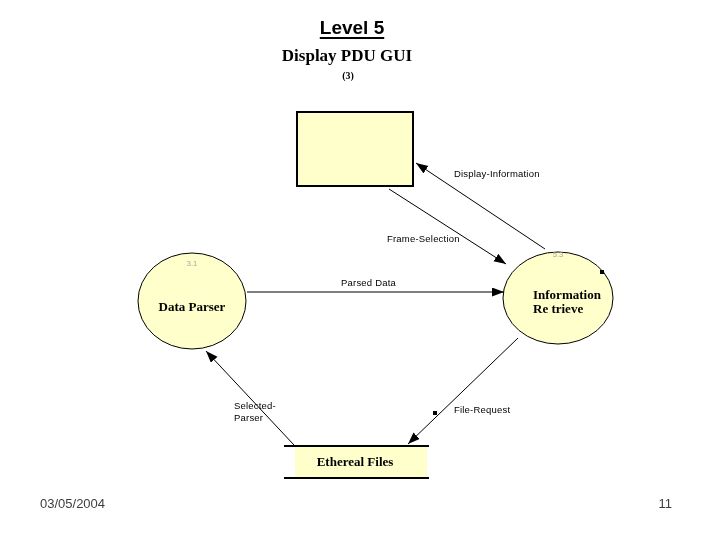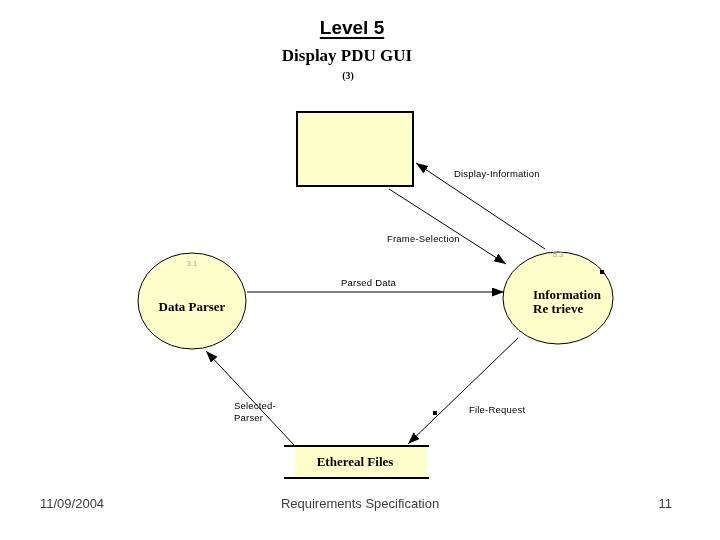--- a/index.html
+++ b/index.html
@@ -33,21 +33,21 @@
   .id-dp{left:140px;top:259px;width:104px;}
   .id-ir{left:503px;top:250px;width:110px;}
 
   
   .flow-label{position:absolute;color:#000;font:9.5px "Liberation Sans",sans-serif;
     letter-spacing:0.2px;white-space:nowrap;}
   .fl-display{left:454px;top:168px;text-align:center;}
   .fl-frame{left:387px;top:233px;}
   .fl-parsed{left:341px;top:277px;text-align:right;}
   .fl-selected{left:202px;top:400px;line-height:12px;white-space:normal;width:60px;margin-left:32px;}
-  .fl-file{left:469px;top:404px;}
+  .fl-file{left:454px;top:404px;}
 
   
   .footer-text{position:absolute;top:496px;font:13px "Liberation Sans",sans-serif;
     color:#3d3d3d;}
   .ft-date{left:40px;}
   .ft-center{left:0;width:720px;text-align:center;}
   .ft-page{right:48px;}
 </style>
 </head>
 <body>
@@ -99,17 +99,16 @@
 
   <div class="flow-label fl-display">Display-Information</div>
   <div class="flow-label fl-frame">Frame-Selection</div>
   <div class="flow-label fl-parsed">Parsed Data</div>
   <div class="flow-label fl-selected">
     <div>Selected-</div>
     <div>Parser</div>
   </div>
   <div class="flow-label fl-file">File-Request</div>
 
-  <div class="footer-text ft-date">11/09/2004</div>
-  <div class="footer-text ft-center">Requirements Specification</div>
+  <div class="footer-text ft-date">03/05/2004</div>
   <div class="footer-text ft-page">11</div>
 
 </div>
 
 </body></html>

